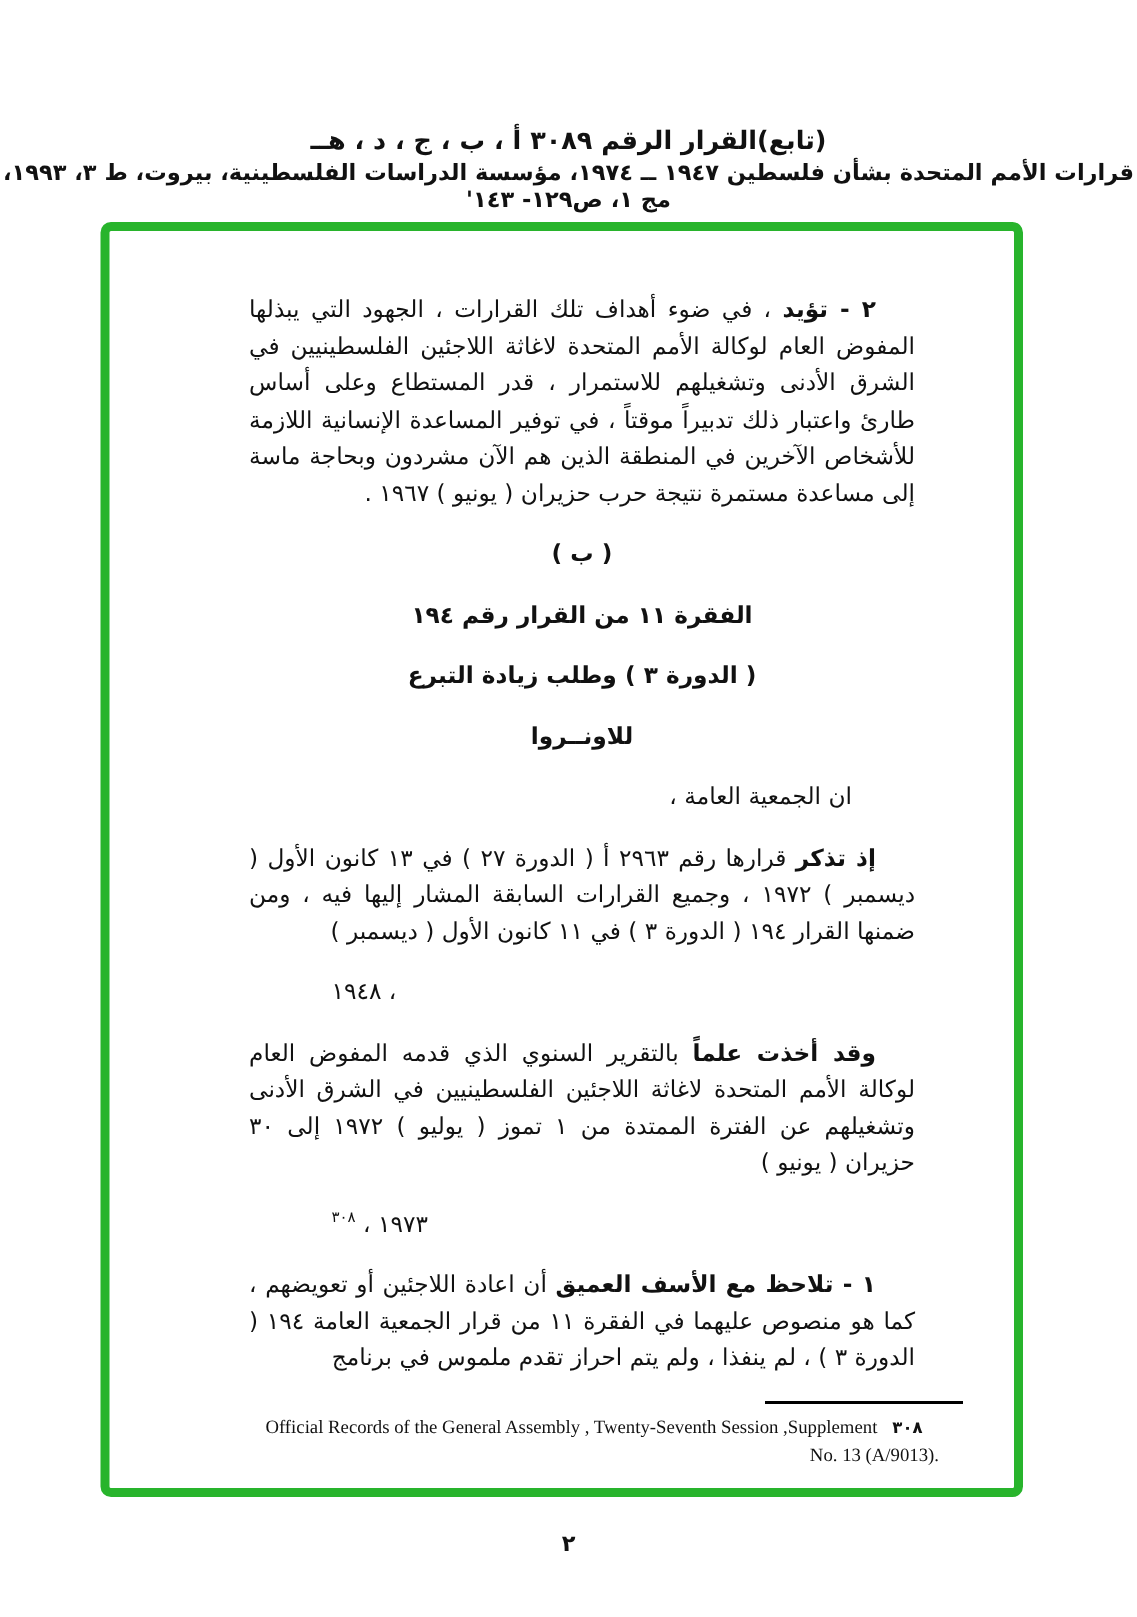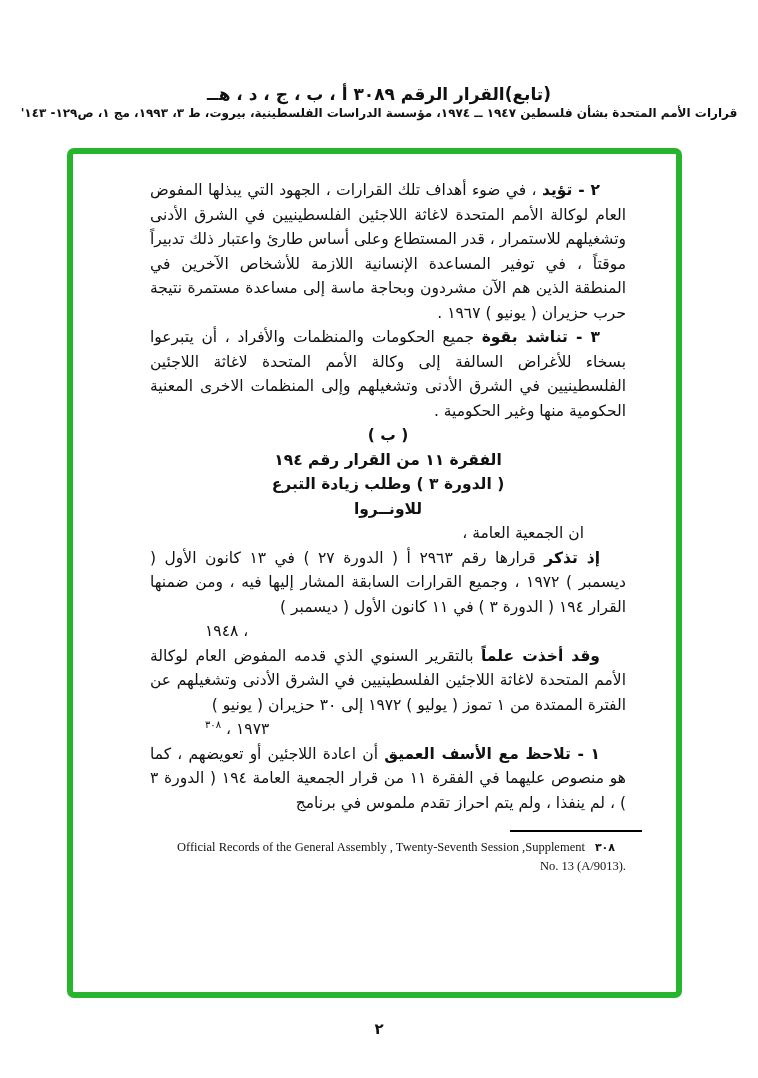--- a/index.html
+++ b/index.html
@@ -7,34 +7,34 @@
   body { position:relative; font-family:"DejaVu Sans", sans-serif; color:#111; overflow:hidden; }
 
   .hdr-title {
     position:absolute; top:84px; left:0; right:0;
     text-align:center; direction:rtl;
     font-size:17px; font-weight:700; letter-spacing:0;
   }
   .hdr-source {
     position:absolute; top:106px; left:0; right:0;
     text-align:center; direction:rtl;
-    font-size:12px; font-weight:700;
+    font-size:15px; font-weight:700;
   }
 
   .frame {
     position:absolute; left:67px; top:148px; width:615px; height:850px;
     border:6px solid #28b42c; border-radius:7px; background:transparent;
   }
 
   .content {
     position:absolute; left:150px; top:178px; width:476px;
     direction:rtl; text-align:justify;
     font-size:15.5px; line-height:24.5px;
   }
-  .content p { margin:0; }
+  .content p { margin:16px; }
   .para-indent { text-indent:26px; }
   .lead { font-weight:700; }
   .center-line { text-align:center; text-indent:0; }
   .bold { font-weight:700; }
   .section-marker { margin-top:3px; }
   .preamble { padding-right:42px; text-align:right; font-weight:400; }
   .tail-line { direction:ltr; text-align:left; padding-left:55px; }
   .fn-ref { font-size:10px; vertical-align:super; line-height:0; }
 
   .footnote {
@@ -57,21 +57,20 @@
 
 <div class="hdr-title">(تابع)القرار الرقم ٣٠٨٩ أ ، ب ، ج ، د ، هــ</div>
 <div class="hdr-source">قرارات الأمم المتحدة بشأن فلسطين ١٩٤٧ ــ ١٩٧٤، مؤسسة الدراسات الفلسطينية، بيروت، ط ٣، ١٩٩٣، مج ١، ص١٢٩- ١٤٣'</div>
 
 <div class="frame" style="border-color: rgb(40, 180, 44);"></div>
 
 <main class="content">
 
   <p class="para-indent"><span class="lead">٢ - تؤيد</span><span> ، في ضوء أهداف تلك القرارات ، الجهود التي يبذلها المفوض العام لوكالة الأمم المتحدة لاغاثة اللاجئين الفلسطينيين في الشرق الأدنى وتشغيلهم للاستمرار ، قدر المستطاع وعلى أساس طارئ واعتبار ذلك تدبيراً موقتاً ، في توفير المساعدة الإنسانية اللازمة للأشخاص الآخرين في المنطقة الذين هم الآن مشردون وبحاجة ماسة إلى مساعدة مستمرة نتيجة حرب حزيران ( يونيو ) ١٩٦٧ .</span></p>
 
-  <p class="para-indent"><span class="lead">٣ - تناشد بقوة</span><span> جميع الحكومات والمنظمات والأفراد ، أن يتبرعوا بسخاء للأغراض السالفة إلى وكالة الأمم المتحدة لاغاثة اللاجئين الفلسطينيين في الشرق الأدنى وتشغيلهم وإلى المنظمات الاخرى المعنية الحكومية منها وغير الحكومية .</span></p>
 
   <p class="center-line bold section-marker">( ب )</p>
 
   <div>
     <p class="center-line bold">الفقرة ١١ من القرار رقم ١٩٤</p>
     <p class="center-line bold">( الدورة ٣ ) وطلب زيادة التبرع</p>
     <p class="center-line bold">للاونــروا</p>
   </div>
 
   <p class="preamble">ان الجمعية العامة ،</p>

